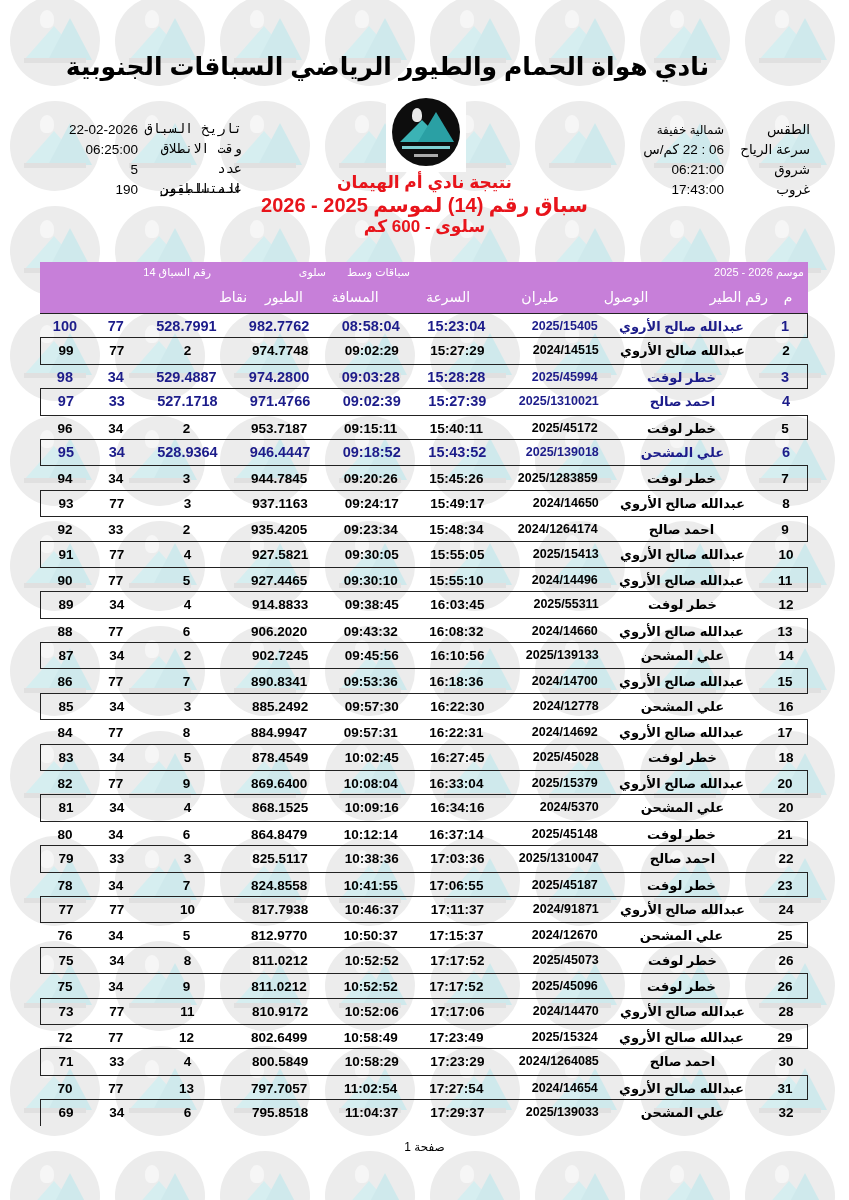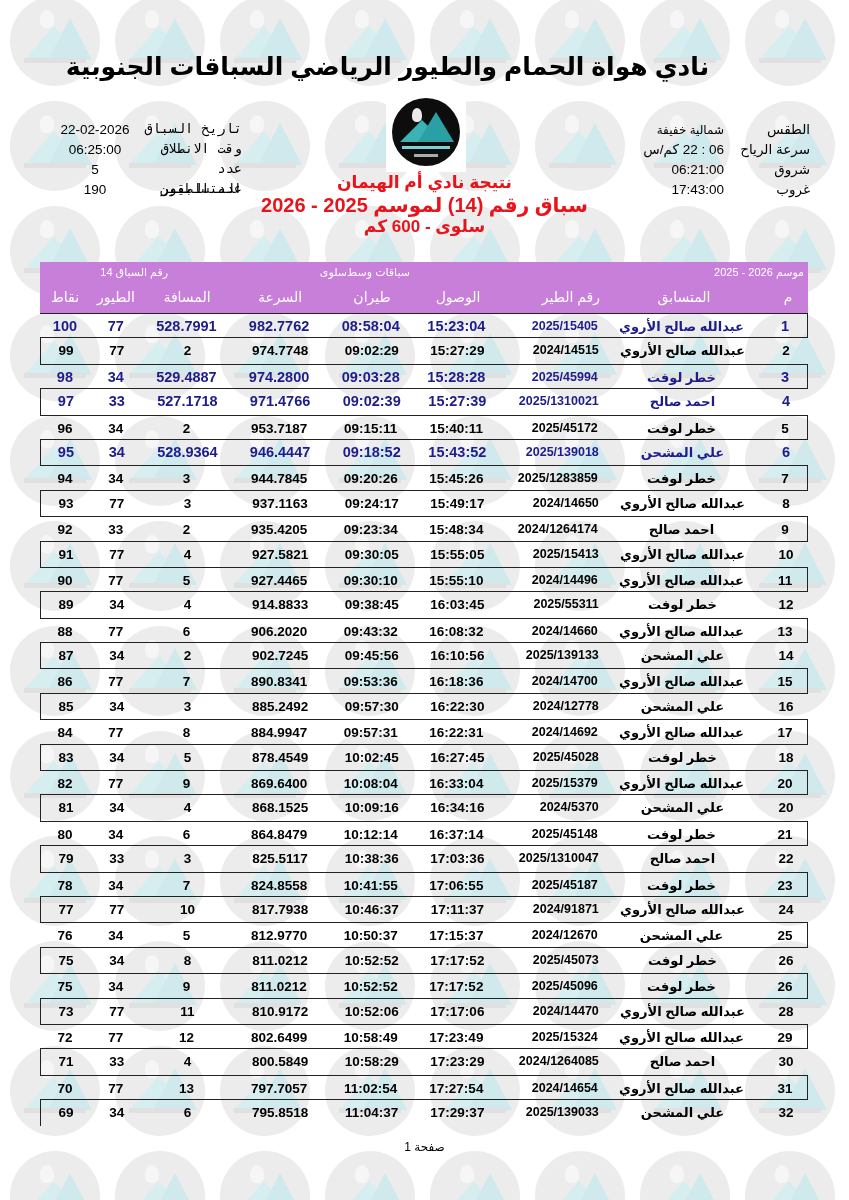--- a/index.html
+++ b/index.html
@@ -39,21 +39,21 @@
   .logo-circle .t2 { position:absolute; left:26px; top:14px; width:0; height:0;
     border-left: 18px solid transparent; border-right: 18px solid transparent; border-bottom: 30px solid #2aa0a4; }
   .logo-circle .bd { position:absolute; left:20px; top:10px; width:10px; height:14px; background:#e9e9e9; border-radius: 50% 50% 40% 40%; }
   .logo-circle .txt { position:absolute; left:10px; top:48px; width:48px; height:3px; background:#7fd0d2; }
   .logo-circle .txt2 { position:absolute; left:22px; top:56px; width:24px; height:3px; background:#aaa; }
 
   .info { position: absolute; direction: rtl; font-size: 13.5px; }
   .info .row { display: flex; height: 20px; line-height: 20px; }
   .info-left { left: 52px; top: 120px; width: 190px; }
   .info-left .lbl { width: 104px; text-align: right; font-family: Liberation Mono, monospace; }
-  .info-left .val { width: 86px; text-align: center; direction: ltr; }
+  .info-left .val { width: 86px; text-align: right; direction: ltr; }
   .info-right { left: 620px; top: 120px; width: 190px; }
   .info-right .lbl { width: 86px; text-align: right; font-weight: normal; }
   .info-right .val { width: 104px; text-align: right; direction: rtl; }
 
   .subtitle { position: absolute; left: 0; width: 849px; text-align: center; color: #e8141b; font-weight: bold; direction: rtl; }
   .sub1 { top: 172px; font-size: 17px; }
   .sub2 { top: 193px; font-size: 20px; }
   .sub3 { top: 216px; font-size: 17px; }
 
   .results { position: absolute; left: 40px; top: 262px; width: 768px; direction: rtl; }
@@ -710,26 +710,25 @@
 
   <div class="subtitle sub1">نتيجة نادي أم الهيمان</div>
   <div class="subtitle sub2">سباق رقم (14) لموسم 2025 - 2026</div>
   <div class="subtitle sub3">سلوى - 600 كم</div>
 
   <div class="results">
     <div class="head-band">
       <div class="head-top">
         <span class="season">موسم  2026 - 2025</span>
         <span class="mid" style="right:398px;">سباقات وسط</span>
-        <span class="mid" style="right:461px;">سلوى</span>
-        <span class="mid" style="right:640px;text-align:right;">رقم السباق   14</span>
+        <span class="mid" style="right:482px;">سلوى</span>
+        <span class="mid" style="right:597px;text-align:right;">رقم السباق   14</span>
       </div>
       <div class="head-bottom" style="position:absolute; top:20px; right:0; left:0;">
         <span class="c-rank">م</span>
-        <span class="c-name">المتسابق</span>
         <span class="c-ring">رقم الطير</span>
         <span class="c-arr">الوصول</span>
         <span class="c-fly">طيران</span>
         <span class="c-speed">السرعة</span>
         <span class="c-dist">المسافة</span>
         <span class="c-birds">الطيور</span>
         <span class="c-pts">نقاط</span>
       </div>
     </div>
     <div class="rows" id="rows">

